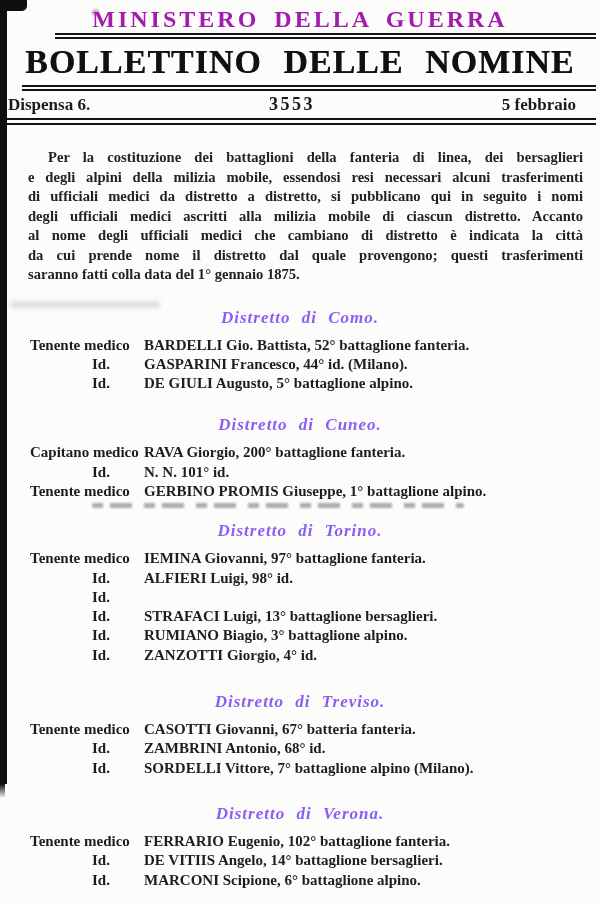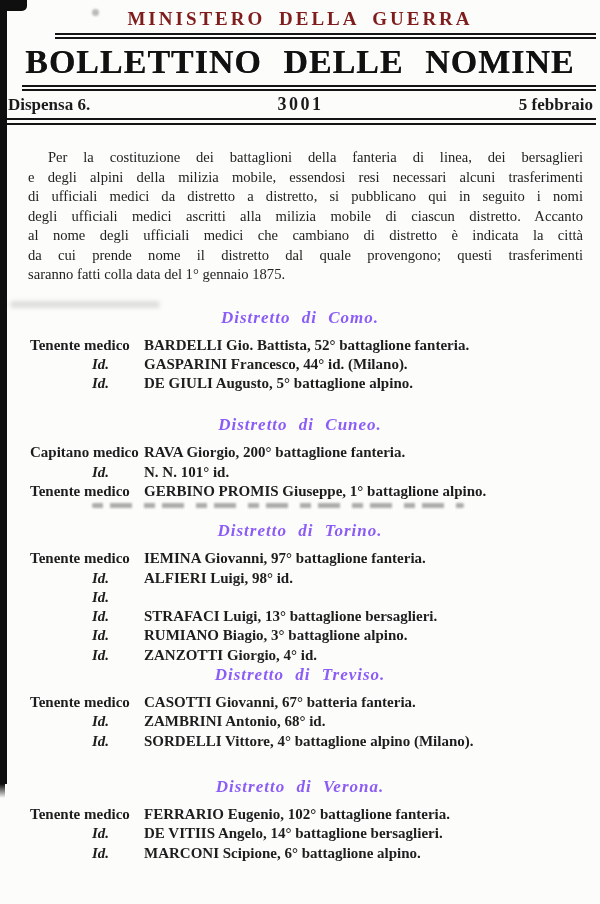--- a/index.html
+++ b/index.html
@@ -15,61 +15,61 @@
     background:linear-gradient(#0f0f0f,rgba(15,15,15,0));}
   .corner-blob{position:absolute;left:0;top:0;width:27px;height:11px;background:#0f0f0f;
     border-radius:0 0 5px 0;}
   .speck{position:absolute;left:92px;top:9px;width:7px;height:7px;border-radius:50%;
     background:rgba(60,60,60,.35);filter:blur(1px);}
   .smudge{position:absolute;left:10px;top:301px;width:150px;height:7px;
     background:rgba(90,90,90,.18);filter:blur(2px);border-radius:4px;}
 
   header{position:relative;}
   .ministry{
-    padding-top:8px;text-align:center;font-weight:bold;font-size:19px;line-height:22px;
-    letter-spacing:3px;word-spacing:6px;color:#7f1d1d;
+    padding-top:8px;text-align:center;font-weight:bold;font-size:24px;line-height:22px;
+    letter-spacing:3px;word-spacing:6px;color:#a21caf;
   }
   .rule{height:2px;border-top:2px solid #141414;border-bottom:2px solid #141414;}
   .rule-1{margin:3px 4px 0 55px;}
   .rule-2{margin:2px 4px 0 22px;}
   .rule-3{margin:1px 4px 0 7px;height:3px;}
   .title{
     margin-top:2px;text-align:center;font-weight:bold;font-size:34px;line-height:42px;
     letter-spacing:1px;word-spacing:12px;color:#111;
     text-shadow:0 0 .5px rgba(0,0,0,.65);
   }
   .meta{
     display:grid;grid-template-columns:1fr auto 1fr;align-items:baseline;
-    padding:4px 7px 3px 8px;font-weight:bold;font-size:17px;line-height:19px;
+    padding:4px 24px 3px 8px;font-weight:bold;font-size:17px;line-height:19px;
   }
   .meta .issue{justify-self:start;}
   .meta .year{justify-self:center;font-size:18px;letter-spacing:2.5px;}
   .meta .date{justify-self:end;}
 
   .intro{margin:23px 17px 0 28px;}
   .intro .line{
-    font-size:14.6px;font-weight:normal;line-height:19.5px;
+    font-size:14.6px;font-weight:bold;line-height:19.5px;
     text-align:justify;text-align-last:justify;color:#222;
   }
   .intro .line.first{text-indent:20px;}
   .intro .line.last{text-align-last:left;}
 
   section .heading{
     text-align:center;font-weight:bold;font-style:italic;font-size:17px;line-height:20px;
     letter-spacing:1px;word-spacing:6px;margin-bottom:8px;color:#8b5cf6;
   }
   .sec-como{margin-top:23px;}
   .sec-cuneo{margin-top:22px;}
   .sec-torino{margin-top:13px;}
-  .sec-treviso{}
+  .sec-treviso{margin-top:27px;}
   .sec-verona{margin-top:26px;}
 
   .entry{display:flex;margin-left:30px;font-weight:bold;font-size:15px;line-height:19.3px;color:#1d1d1d;}
   .entry .rank{flex:none;width:114px;}
-  .entry .rank.id{padding-left:62px;box-sizing:border-box;font-style:italic;}
+  .entry .rank.id{padding-left:62px;box-sizing:border-box;}
   .entry .text{flex:1;white-space:nowrap;font-family:Liberation Serif, serif;}
 
   
   .cropped-line{
     margin:2px 0 0 92px;width:372px;height:5px;border-radius:2px;opacity:.55;
     background:repeating-linear-gradient(90deg,
       rgba(45,45,45,.7) 0 11px, rgba(45,45,45,0) 11px 18px,
       rgba(45,45,45,.7) 18px 40px, rgba(45,45,45,0) 40px 52px);
     filter:blur(.8px);
   }
@@ -84,21 +84,21 @@
   <div class="speck"></div>
   <div class="smudge"></div>
 
   <header>
     <div class="ministry">MINISTERO DELLA GUERRA</div>
     <div class="rule rule-1"></div>
     <div class="title">BOLLETTINO DELLE NOMINE</div>
     <div class="rule rule-2"></div>
     <div class="meta">
       <span class="issue">Dispensa 6.</span>
-      <span class="year">3001</span>
+      <span class="year">3553</span>
       <span class="date">5 febbraio</span>
     </div>
     <div class="rule rule-3"></div>
   </header>
 
   <main>
 
     <div class="intro">
       <div class="line first">Per la costituzione dei battaglioni della fanteria di linea, dei bersaglieri</div>
       <div class="line">e degli alpini della milizia mobile, essendosi resi necessari alcuni trasferimenti</div>
@@ -174,21 +174,21 @@
       <div class="entry">
         <span class="rank">Tenente medico</span>
         <span class="text">CASOTTI Giovanni, 67° batteria fanteria.</span>
       </div>
       <div class="entry">
         <span class="rank id">Id.</span>
         <span class="text">ZAMBRINI Antonio, 68° id.</span>
       </div>
       <div class="entry">
         <span class="rank id">Id.</span>
-        <span class="text">SORDELLI Vittore, 4° battaglione alpino (Milano).</span>
+        <span class="text">SORDELLI Vittore, 7° battaglione alpino (Milano).</span>
       </div>
     </section>
 
     <section class="sec-verona">
       <div class="heading">Distretto di Verona.</div>
       <div class="entry">
         <span class="rank">Tenente medico</span>
         <span class="text">FERRARIO Eugenio, 102° battaglione fanteria.</span>
       </div>
       <div class="entry">

